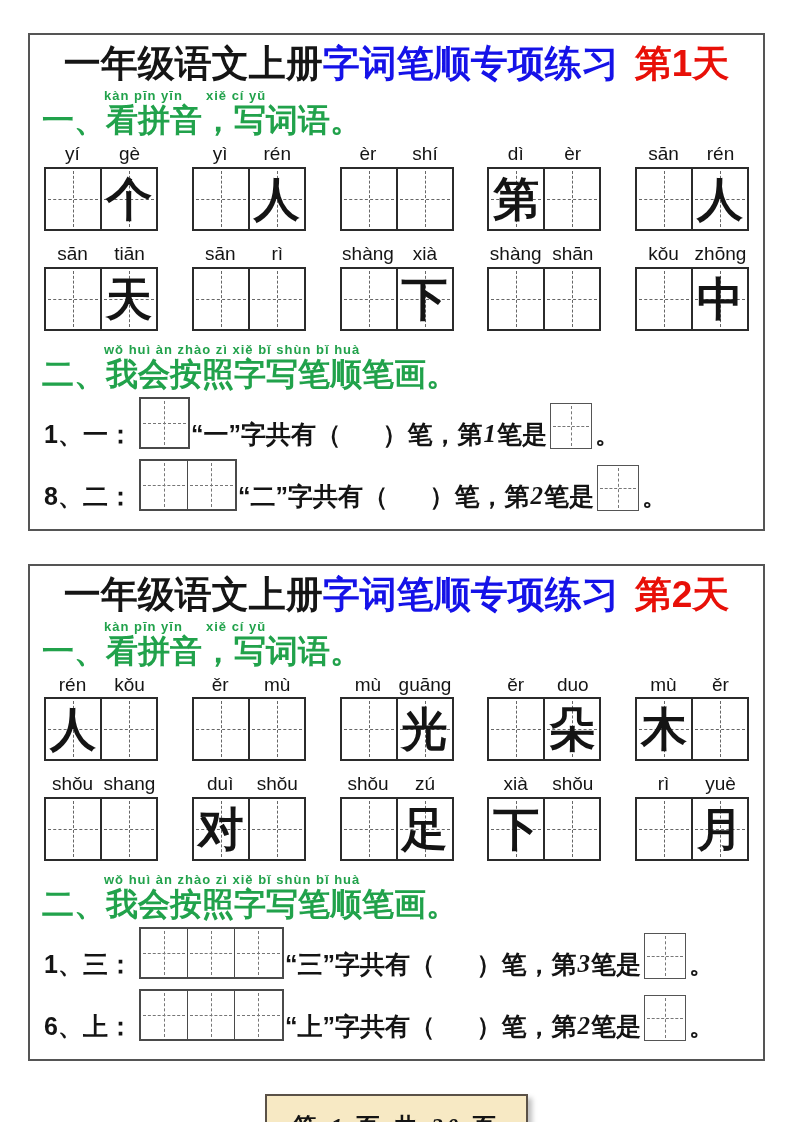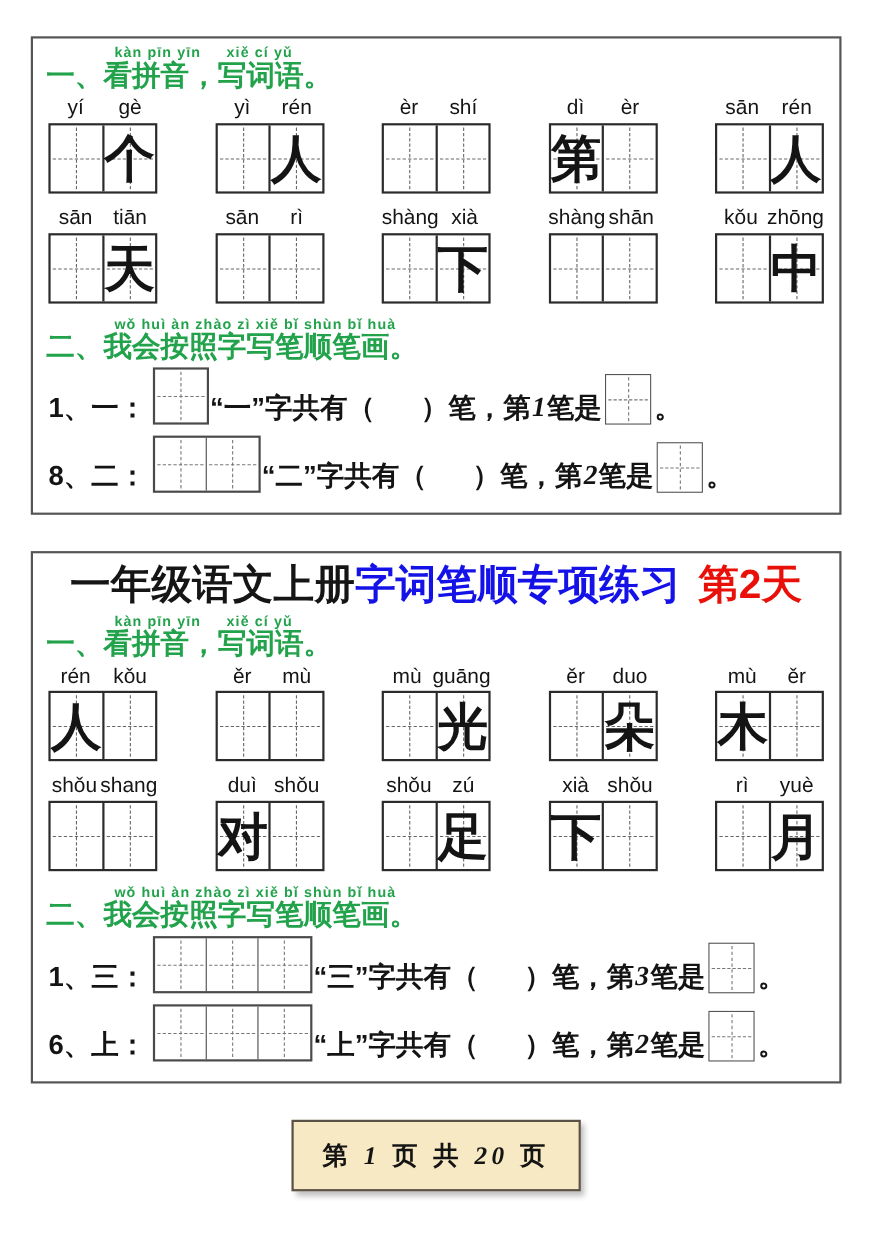--- a/index.html
+++ b/index.html
@@ -23,26 +23,26 @@
   }
   .t-black{color:#151515;}
   .t-blue{color:var(--blue);}
   .t-red{color:var(--red);margin-left:16px;}
   
   .pin-cap{
     color:var(--green);font-size:13px;font-weight:bold;margin:2px 0 0 62px;
     letter-spacing:1px;line-height:1;
   }
   .green-head{
-    color:var(--green);font-size:26px;font-weight:bold;line-height:1.15;
+    color:var(--green);font-size:32px;font-weight:bold;line-height:1.15;
     margin:0 0 4px 0;
   }
   
   .word-row{display:flex;justify-content:space-between;margin:2px 2px 12px 2px;}
-  .word{width:99px;}
+  .word{width:114px;}
   .py{display:flex;font-size:19px;font-weight:500;margin-bottom:2px;line-height:1.15;white-space:nowrap;}
   .syl{flex:1;text-align:center;}
   .grid{display:flex;border:2px solid #2b2b2b;height:64px;background:#fff;}
   .cell{flex:1;position:relative;border-right:2px solid #2b2b2b;}
   .cell:last-child{border-right:none;}
   .cell::before{content:"";position:absolute;left:50%;top:2px;bottom:2px;border-left:1px dashed #666;}
   .cell::after{content:"";position:absolute;top:50%;left:2px;right:2px;border-top:1px dashed #666;}
   .hw{
     position:absolute;inset:0;display:flex;align-items:center;justify-content:center;
     font-size:46px;font-weight:bold;z-index:1;font-family:"DejaVu Serif",serif;line-height:1;
@@ -74,20 +74,23 @@
     box-shadow:4px 4px 5px rgba(0,0,0,0.25);
   }
   .footer-num{font-style:italic;font-family:"Liberation Serif",serif;}
 </style>
 </head>
 <body>
 
 <div class="sheet">
 
   <section class="panel">
+    <h1 class="title">
+      <span class="t-black">一年级语文上册</span><span class="t-blue">字词笔顺专项练习</span><span class="t-red">第1天</span>
+    </h1>
 
     <div class="pin-cap">kàn pīn yīn&nbsp;&nbsp;&nbsp;&nbsp;&nbsp;xiě cí yǔ</div>
     <div class="green-head">一、看拼音，写词语。</div>
 
     <div class="word-row">
         <div class="word">
     <div class="py">
       <span class="syl">yí</span>
       <span class="syl">gè</span>
     </div>

